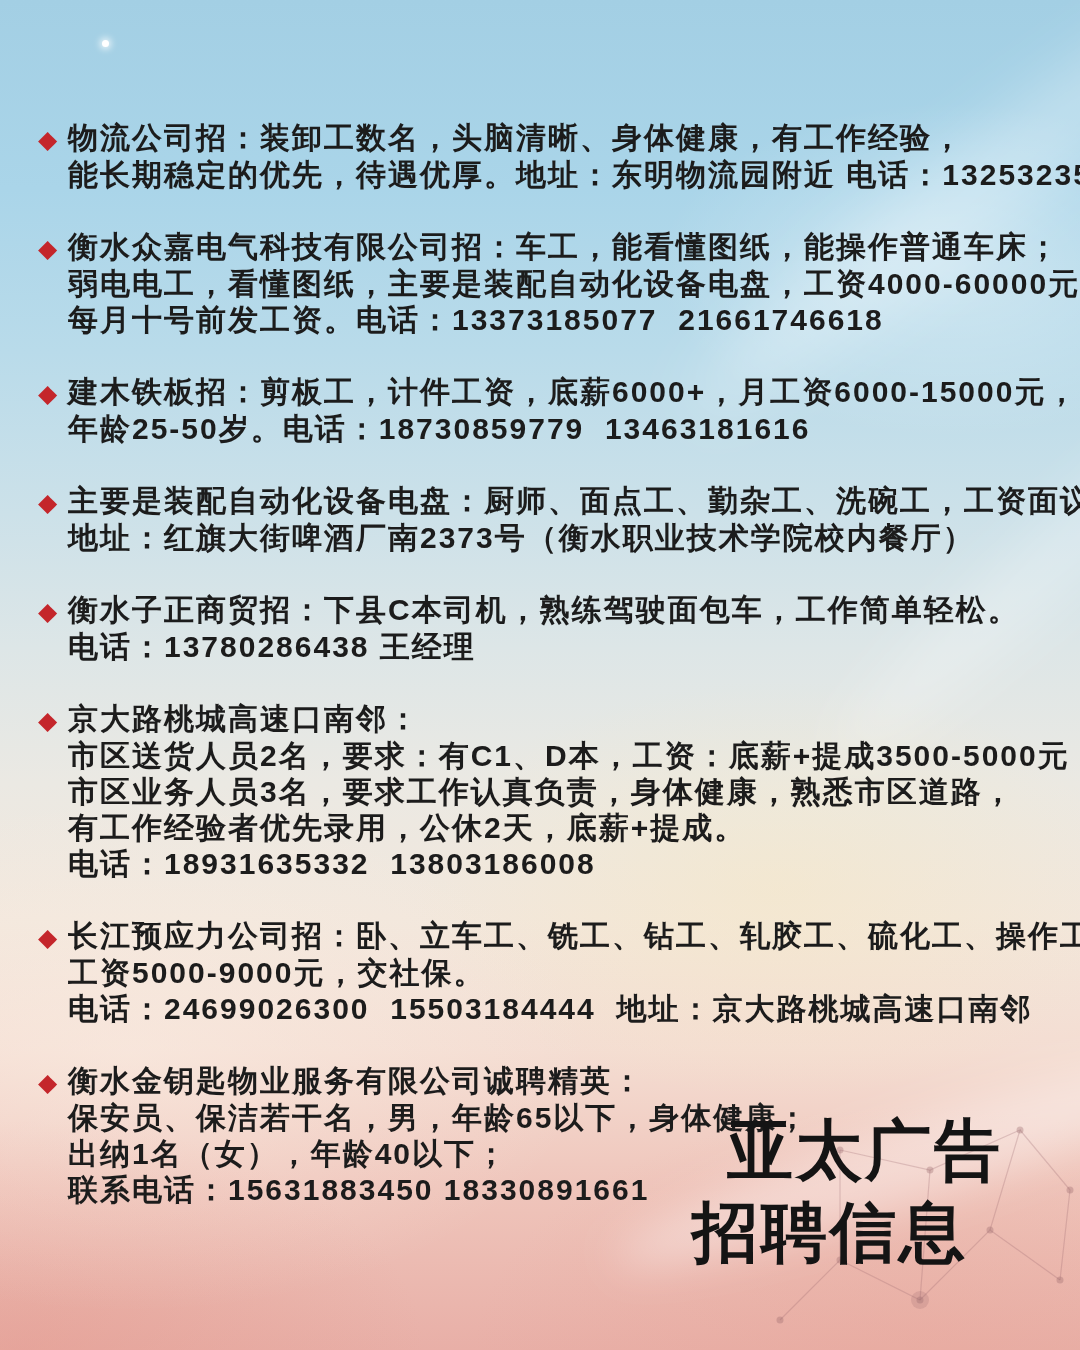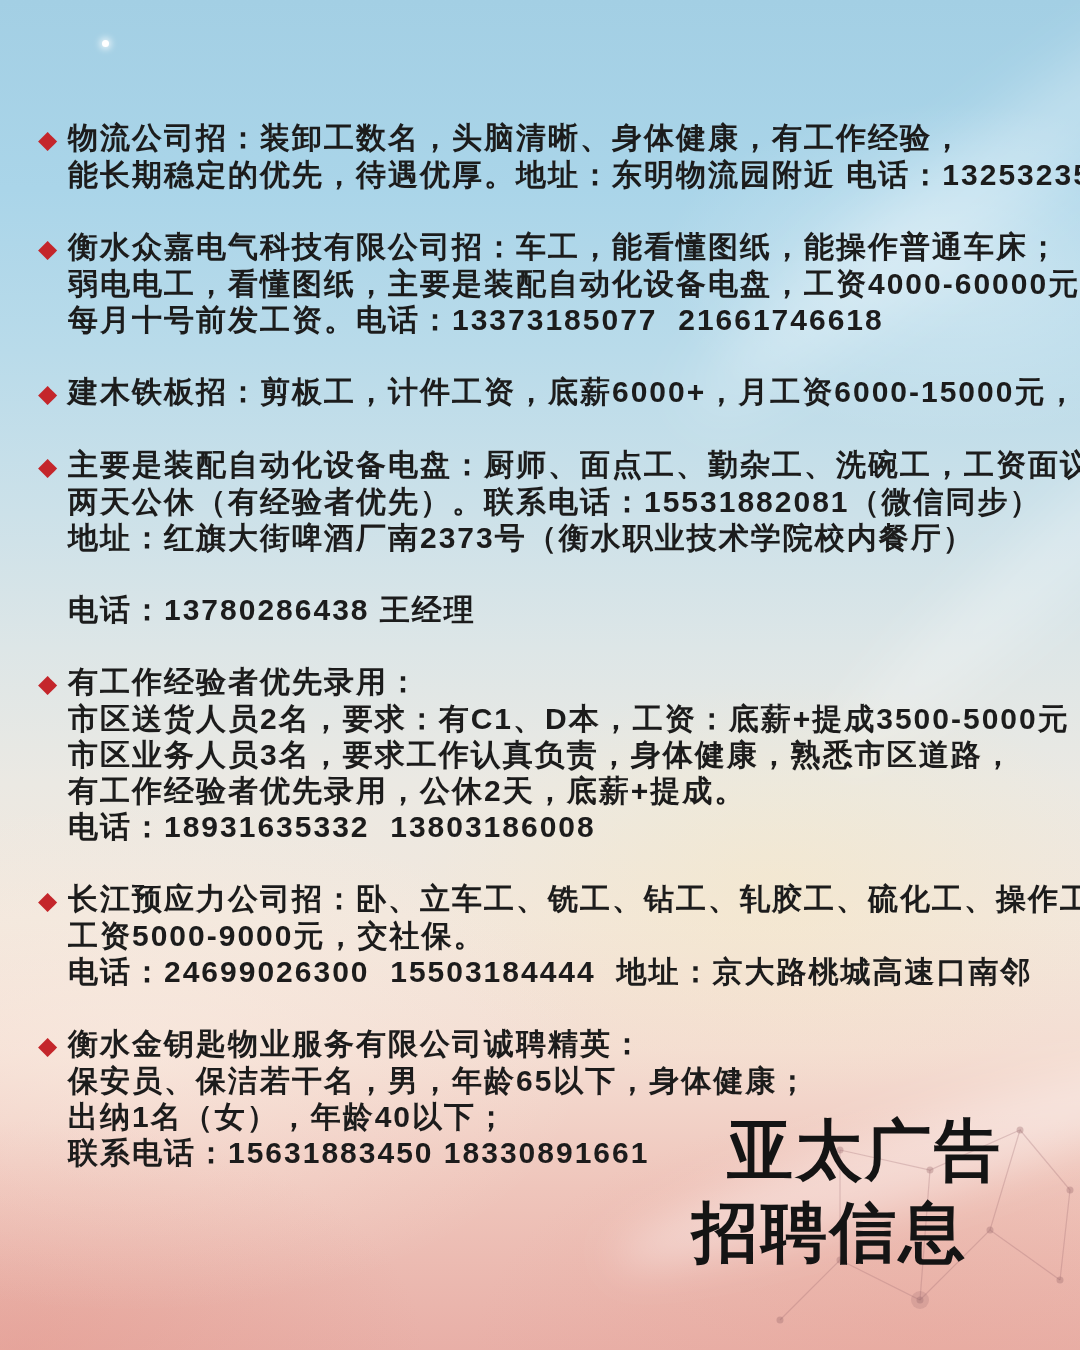--- a/index.html
+++ b/index.html
@@ -86,31 +86,32 @@
         <div class="line first"><span class="bullet">◆</span><span>物流公司招：装卸工数名，头脑清晰、身体健康，有工作经验，</span></div>
         <div class="line"><span>能长期稳定的优先，待遇优厚。地址：东明物流园附近 电话：13253235333</span></div>
       </div>
       <div class="listing">
         <div class="line first"><span class="bullet">◆</span><span>衡水众嘉电气科技有限公司招：车工，能看懂图纸，能操作普通车床；</span></div>
         <div class="line"><span>弱电电工，看懂图纸，主要是装配自动化设备电盘，工资4000-60000元，</span></div>
         <div class="line"><span>每月十号前发工资。电话：13373185077  21661746618</span></div>
       </div>
       <div class="listing">
         <div class="line first"><span class="bullet">◆</span><span>建木铁板招：剪板工，计件工资，底薪6000+，月工资6000-15000元，</span></div>
+        <div class="line"><span>年龄25-50岁。电话：18730859779  13463181616</span></div>
       </div>
       <div class="listing">
         <div class="line first"><span class="bullet">◆</span><span>主要是装配自动化设备电盘：厨师、面点工、勤杂工、洗碗工，工资面议</span></div>
-        <div class="line"><span>两天公休（有经验者优先）。联系电话：15531882081（微信同步）</span></div>
         <div class="line"><span>地址：红旗大街啤酒厂南2373号（衡水职业技术学院校内餐厅）</span></div>
       </div>
       <div class="listing">
+        <div class="line first"><span class="bullet">◆</span><span>衡水子正商贸招：下县C本司机，熟练驾驶面包车，工作简单轻松。</span></div>
         <div class="line"><span>电话：13780286438 王经理</span></div>
       </div>
       <div class="listing">
-        <div class="line first"><span class="bullet">◆</span><span>有工作经验者优先录用：</span></div>
+        <div class="line first"><span class="bullet">◆</span><span>京大路桃城高速口南邻：</span></div>
         <div class="line"><span>市区送货人员2名，要求：有C1、D本，工资：底薪+提成3500-5000元；</span></div>
         <div class="line"><span>市区业务人员3名，要求工作认真负责，身体健康，熟悉市区道路，</span></div>
         <div class="line"><span>有工作经验者优先录用，公休2天，底薪+提成。</span></div>
         <div class="line"><span>电话：18931635332  13803186008</span></div>
       </div>
       <div class="listing">
         <div class="line first"><span class="bullet">◆</span><span>长江预应力公司招：卧、立车工、铣工、钻工、轧胶工、硫化工、操作工，</span></div>
         <div class="line"><span>工资5000-9000元，交社保。</span></div>
         <div class="line"><span>电话：24699026300  15503184444  地址：京大路桃城高速口南邻</span></div>
       </div>

